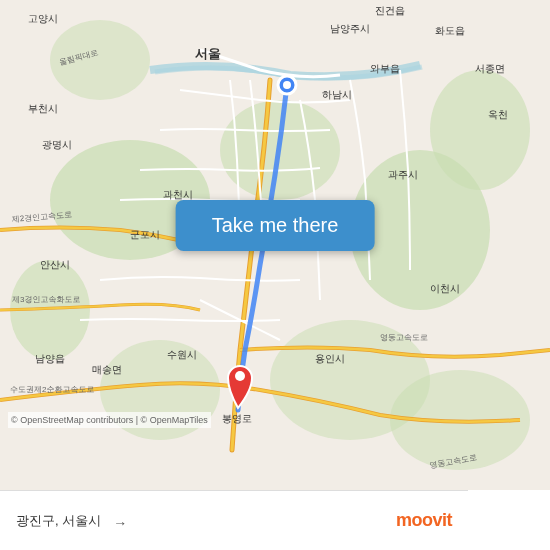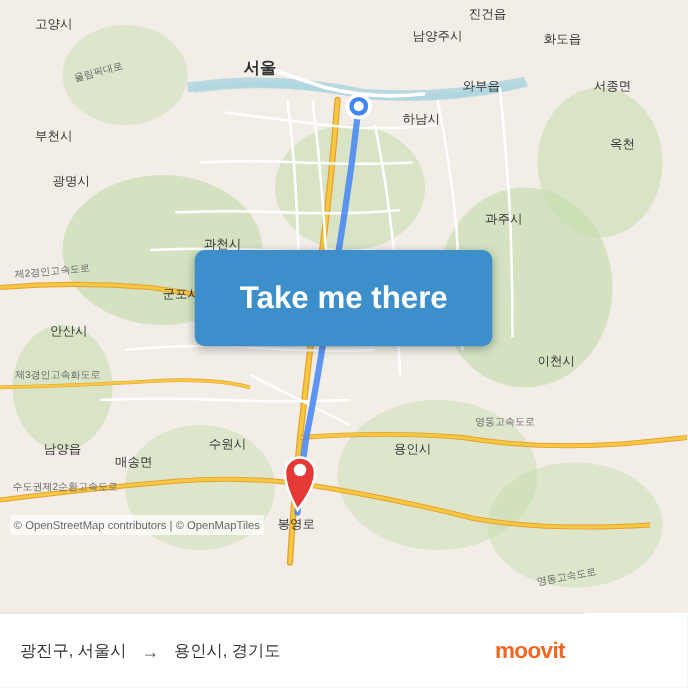--- a/index.html
+++ b/index.html
@@ -22,23 +22,23 @@
     
     #take-me-there-btn {
       position: absolute;
       left: 50%;
       top: 200px;
       transform: translateX(-50%);
       background: #3d8fcc;
       color: white;
       border: none;
       border-radius: 8px;
-      padding: 24px 36px;
-      font-size: 25px;
-      font-weight: 700;
+      padding: 14px 36px;
+      font-size: 20px;
+      font-weight: 400;
       cursor: pointer;
       white-space: nowrap;
       box-shadow: 0 2px 8px rgba(0,0,0,0.3);
       z-index: 100;
     }
 
     
     #bottom-bar {
       width: 468px;
       height: 60px;
@@ -192,17 +192,16 @@
   </svg>
 
   <button id="take-me-there-btn" style="background: rgb(61, 143, 204); color: rgb(255, 255, 255);">Take me there</button>
 
   <div class="copyright-text">© OpenStreetMap contributors | © OpenMapTiles</div>
 </div>
 
 <div id="bottom-bar">
   <span class="route-from">광진구, 서울시</span>
   <span class="route-arrow">→</span>
-  <span class="route-to">용인시, 경기도</span>
   <div class="moovit-logo">
     <span class="moovit-text" style="color: rgb(242, 101, 34);">moovit</span>
   </div>
 </div>
 
 </body></html>

